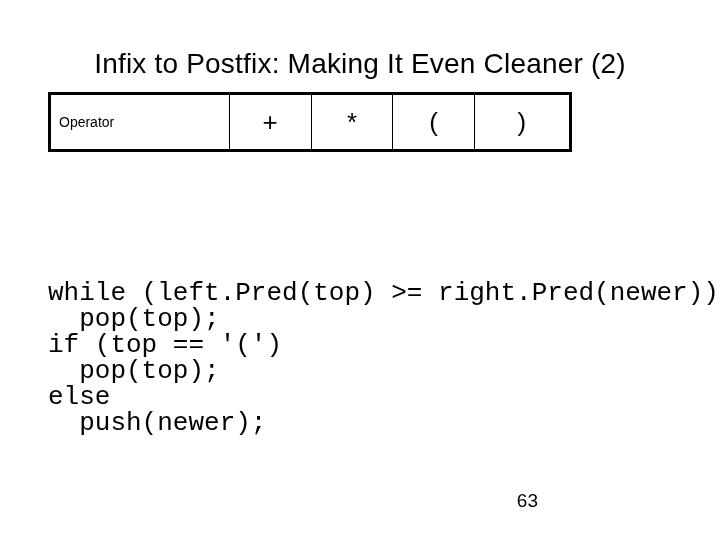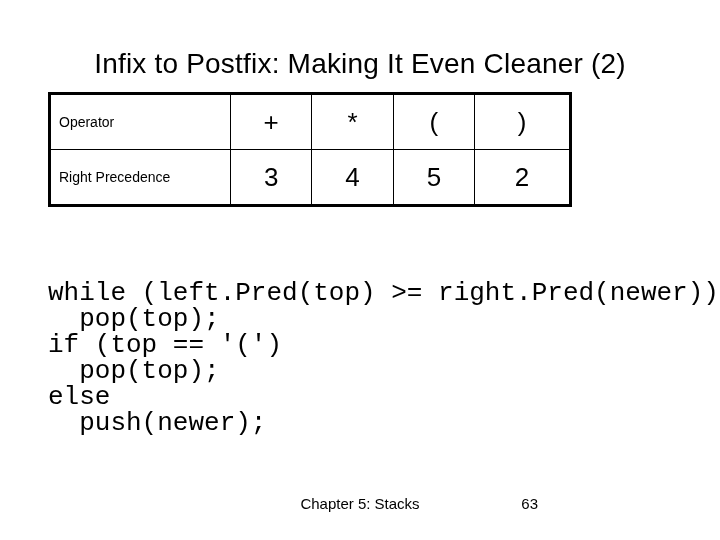--- a/index.html
+++ b/index.html
@@ -70,52 +70,44 @@
     bottom: 28px;
     left: 0;
     width: 720px;
     text-align: center;
     font-size: 15px;
   }
   .footer-right {
     position: absolute;
     bottom: 28px;
     right: 34px;
-    font-size: 15px;
+    font-size: 19px;
   }
 </style>
 </head>
 <body>
 
 <div class="slide">
 
   <div class="title">Infix to Postfix: Making It Even Cleaner (2)</div>
 
   <table class="tbl">
     <tbody>
         <tr>
       <td class="rowhdr">Operator</td>
       <td class="op">+</td>
       <td class="op">*</td>
       <td class="op">(</td>
       <td class="op-wide">)</td>
     </tr>
-    <tr>
-      <td class="rowhdr">Right Precedence</td>
-      <td class="op">3</td>
-      <td class="op">4</td>
-      <td class="op">5</td>
-      <td class="op-wide">2</td>
-    </tr>
   </tbody>
     </table>
 
   <div class="code">while (left.Pred(top) &gt;= right.Pred(newer))
   pop(top);
 if (top == '(')
   pop(top);
 else
   push(newer);</div>
 
-  <div class="footer-center">Chapter 5: Stacks</div>
   <div class="footer-right">63</div>
 
 </div>
 
 </body></html>

